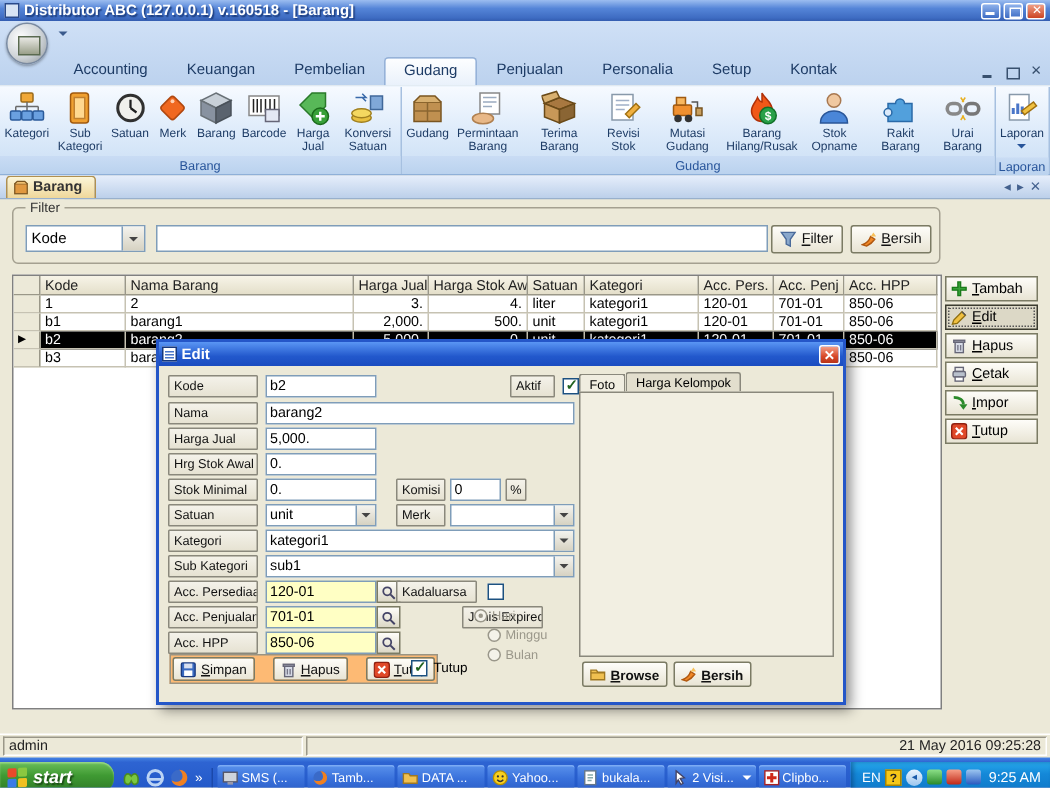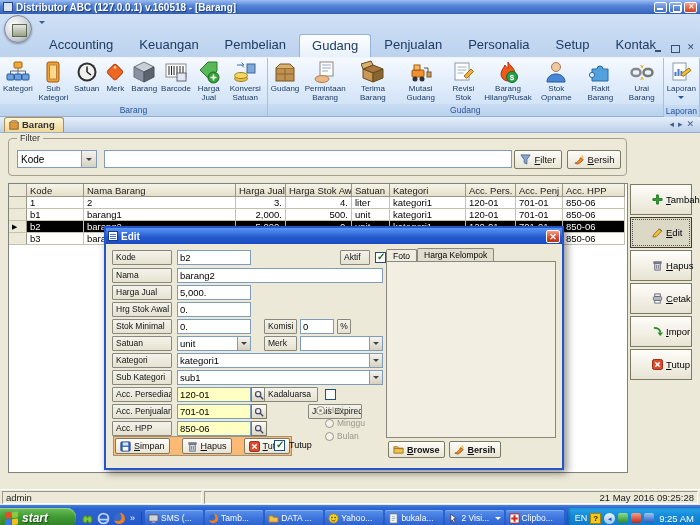--- a/index.html
+++ b/index.html
@@ -24,21 +24,21 @@
     background:linear-gradient(#cfe0f6,#bcd2ee); }
   .orb { position:absolute; left:4px; top:1px; width:28px; height:28px; border-radius:50%;
     background:radial-gradient(circle at 9px 9px,#fdfdfd,#cfd4d8 55%,#8a9298);
     border:1px solid #7a8aa0; box-shadow:0 1px 2px rgba(0,0,0,.35); }
   .orb::after { content:""; position:absolute; left:7px; top:8px; width:13px; height:11px;
     background:linear-gradient(#e8e8e4,#9aa08a); border:1px solid #5a6a50; }
   .qat-arrow { position:absolute; left:38px; top:4px; width:9px; height:9px; }
   .qat-arrow::after { content:""; position:absolute; left:1px; top:3px;
     border:3px solid transparent; border-top-color:#3a5a8c; }
   .rtabs { position:absolute; left:36px; bottom:0; height:21px; display:flex; align-items:flex-end; }
-  .rtab { padding:3px 12px 4px; font-size:13px; color:#1e3c66; cursor:pointer; border:1px solid transparent;text-align:right; }
+  .rtab { padding:3px 12px 4px; font-size:10px; color:#1e3c66; cursor:pointer; border:1px solid transparent;text-align:right; }
   .rtab.active { background:linear-gradient(#fdfeff,#e9f1fb); border:1px solid #96b2d8; border-bottom:none;
     border-radius:3px 3px 0 0; color:#1e3c66; }
   .mdi-ctrl { position:absolute; right:4px; bottom:4px; display:flex; gap:6px; align-items:center; }
   .mdi-b { width:10px; height:9px; position:relative; cursor:pointer; }
   .mdi-b.min::after{content:"";position:absolute;left:1px;bottom:1px;width:6px;height:2px;background:#38506e;}
   .mdi-b.restore::after{content:"";position:absolute;left:1px;top:1px;width:7px;height:6px;border:1px solid #38506e;}
   .mdi-b.close::after{content:"✕";position:absolute;top:-2px;left:1px;font-size:9px;color:#38506e;}
 
   
   .ribbon-body { position:absolute; left:0; top:57px; width:700px; height:60px;
@@ -91,21 +91,21 @@
   .thead > div { background:linear-gradient(#f7f4e8,#e4dfca); border-right:1px solid #9a9788; border-bottom:1px solid #9a9788;
     height:13px; line-height:13px; font-size:9.5px; color:#222; }
   .trow > div:nth-child(4), .trow > div:nth-child(5) { text-align:right; }
   .trow .gutter { background:#ece9d8; border-right:1px solid #9a9788; position:relative; }
   .trow.selected > div { background:#000; color:#fff; }
   .trow.selected > .gutter { background:#ece9d8; color:#000; }
   .trow.selected > .gutter::after { content:"▶"; position:absolute; left:3px; top:0; font-size:7px; color:#000; }
 
   
   .sidebtns { position:absolute; left:630px; top:51px; width:62px; display:flex; flex-direction:column; gap:2px; }
-  .sbtn { height:31px; display:flex; align-items:center; gap:3px; padding:0 21px;
+  .sbtn { height:17px; display:flex; align-items:center; gap:3px; padding:0 3px;
     background:linear-gradient(#fefdf9,#e8e4d4); border:1px solid #7b7b64; font-size:9.5px; cursor:pointer; }
   .sbtn .bl::first-letter { text-decoration:underline; }
   .sbtn.pressed { background:#dcd8c6; border:1px solid #3c3c30; outline:1px dotted #555; outline-offset:-3px; }
 
   
   .dialog { position:absolute; left:104px; top:93px; width:460px; height:244px;
     border:2px solid #2456c8; background:#ece9d8; box-shadow:3px 3px 8px rgba(0,0,0,.45); }
   .dlg-title { height:16px; background:linear-gradient(#5a96f4,#2258cc 60%,#1a4cc0); display:flex; align-items:center;
     padding:0 2px; color:#fff; font-weight:bold; font-size:10px; gap:3px; }
   .dlg-title .dico { width:10px; height:10px; background:#fff; border:1px solid #16387c; position:relative; }
@@ -326,39 +326,39 @@
               <polygon points="2,9 2,18 12,22 12,13" fill="#c89858" stroke="#6a4a18"></polygon>
               <polygon points="22,9 22,18 12,22 12,13" fill="#8a6534" stroke="#6a4a18"></polygon>
               <polygon points="2,9 0,4 10,1 12,5" fill="#d8b070" stroke="#6a4a18"></polygon>
             </svg>
           </span>
         <span class="lbl">Terima Barang</span>
       </div>
       <div class="ritem">
         <span class="icon">
             <svg viewBox="0 0 24 24">
+              <rect x="4" y="3" width="14" height="17" fill="#fff" stroke="#8899aa"></rect>
+              <path d="M6.5 7h9M6.5 10h9M6.5 13h6" stroke="#a0b0c8"></path>
+              <path d="M13 16l7-7 2.5 2.5-7 7z" fill="#f0b040" stroke="#a07010"></path>
+            </svg>
+          </span>
+        <span class="lbl">Revisi Stok</span>
+      </div>
+      <div class="ritem">
+        <span class="icon">
+            <svg viewBox="0 0 24 24">
               <rect x="3" y="10" width="12" height="7" rx="1" fill="#f09030" stroke="#a05a10"></rect>
               <rect x="5" y="5" width="6" height="5" fill="#f8b860" stroke="#a05a10"></rect>
               <path d="M15 8h4v9" stroke="#555" fill="none"></path>
               <circle cx="6" cy="19" r="2.5" fill="#333"></circle>
               <circle cx="13" cy="19" r="2.5" fill="#333"></circle>
               <rect x="18" y="12" width="4" height="5" fill="#c8a060" stroke="#7a5520"></rect>
             </svg>
           </span>
         <span class="lbl">Mutasi Gudang</span>
-      </div>
-      <div class="ritem">
-        <span class="icon">
-            <svg viewBox="0 0 24 24">
-              <rect x="4" y="3" width="14" height="17" fill="#fff" stroke="#8899aa"></rect>
-              <path d="M6.5 7h9M6.5 10h9M6.5 13h6" stroke="#a0b0c8"></path>
-              <path d="M13 16l7-7 2.5 2.5-7 7z" fill="#f0b040" stroke="#a07010"></path>
-            </svg>
-          </span>
-        <span class="lbl">Revisi Stok</span>
       </div>
       <div class="ritem">
         <span class="icon">
             <svg viewBox="0 0 24 24">
               <path d="M12 2c2 4 7 6 7 12a7 7 0 0 1-14 0c0-4 3-6 4-9 1 2 2 3 3 3 0-2 0-4 0-6z" fill="#f05818" stroke="#b03008"></path>
               <circle cx="16" cy="17" r="5.5" fill="#28a048" stroke="#107028"></circle>
               <text x="16" y="20" font-size="8" fill="#fff" text-anchor="middle" font-weight="bold">$</text>
             </svg>
           </span>
         <span class="lbl">Barang Hilang/Rusak</span>

